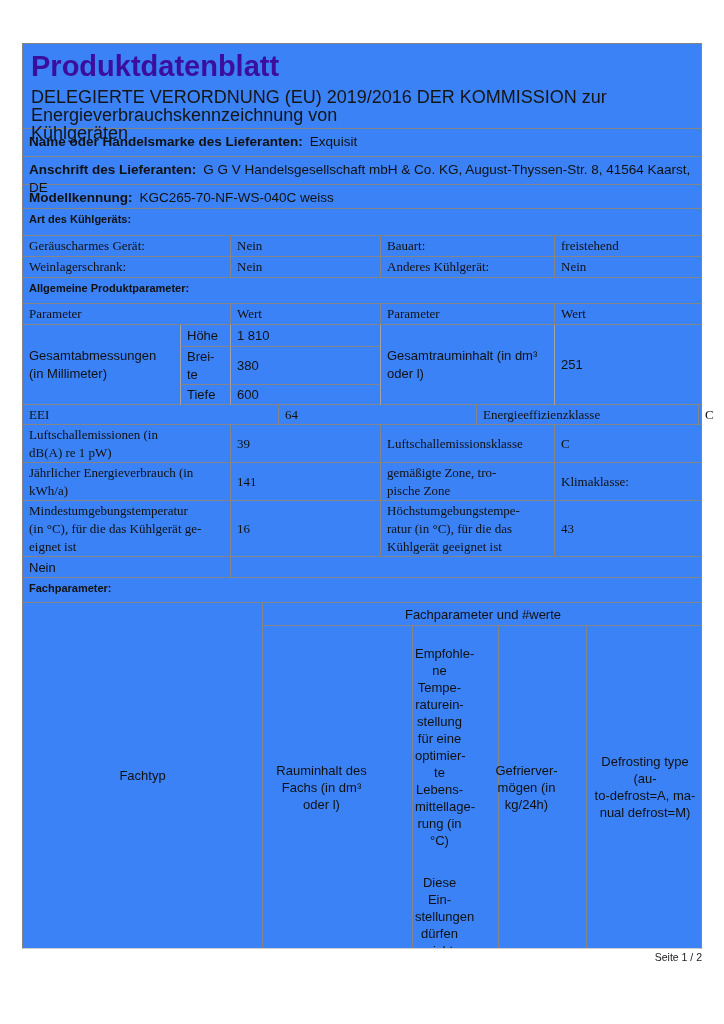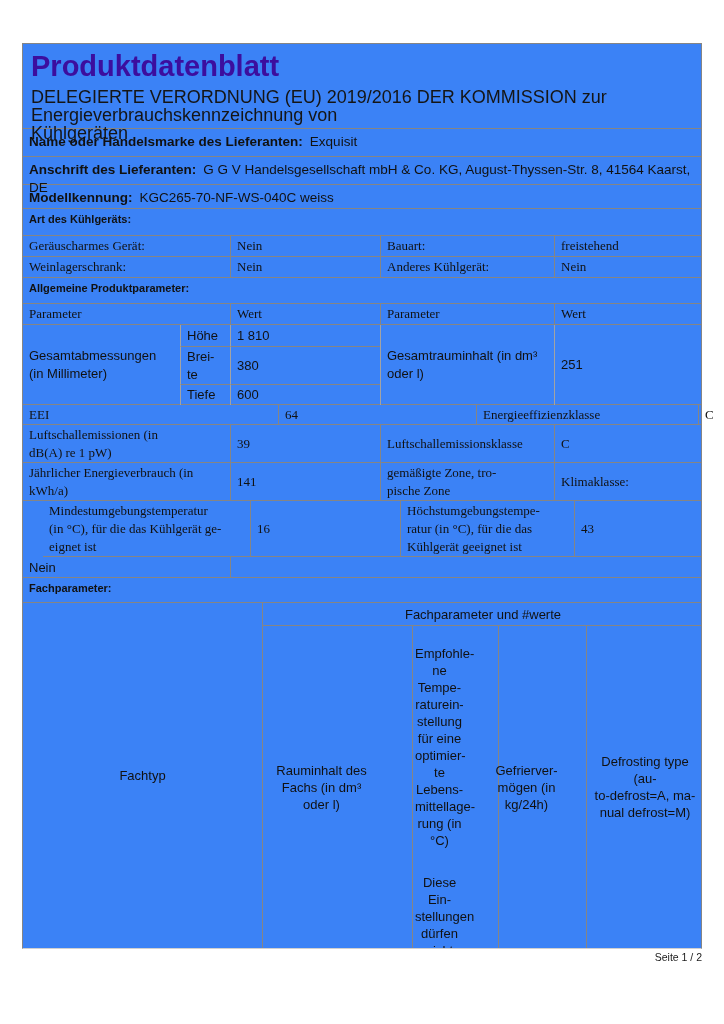--- a/index.html
+++ b/index.html
@@ -49,21 +49,21 @@
   .grid4 > .cell {
     padding: 1px 6px; font-size: 13px; line-height: 18px;
     display: flex; flex-direction: column; justify-content: center;
     white-space: pre-line;
     font-family: Liberation Serif, serif;
   }
   .grid4 > .cell + .cell { border-left: 1px solid #858585; }
   .r21 { height: 21px; }
   .r20 { height: 20px; gap: 48px; }
   .r38 { height: 38px; }
-  .r56 { height: 56px; margin-left: 20px; }
+  .r56 { height: 56px; }
 
   
   .dims {
     display: grid;
     grid-template-columns: 157px 50px 150px 174px 149px;
     grid-template-rows: 21px 38px 21px;
     height: 80px;
     font-size: 13px; line-height: 18px;
   }
   .dims > div { padding: 1px 6px; display: flex; flex-direction: column; justify-content: center; white-space: pre-line; }

